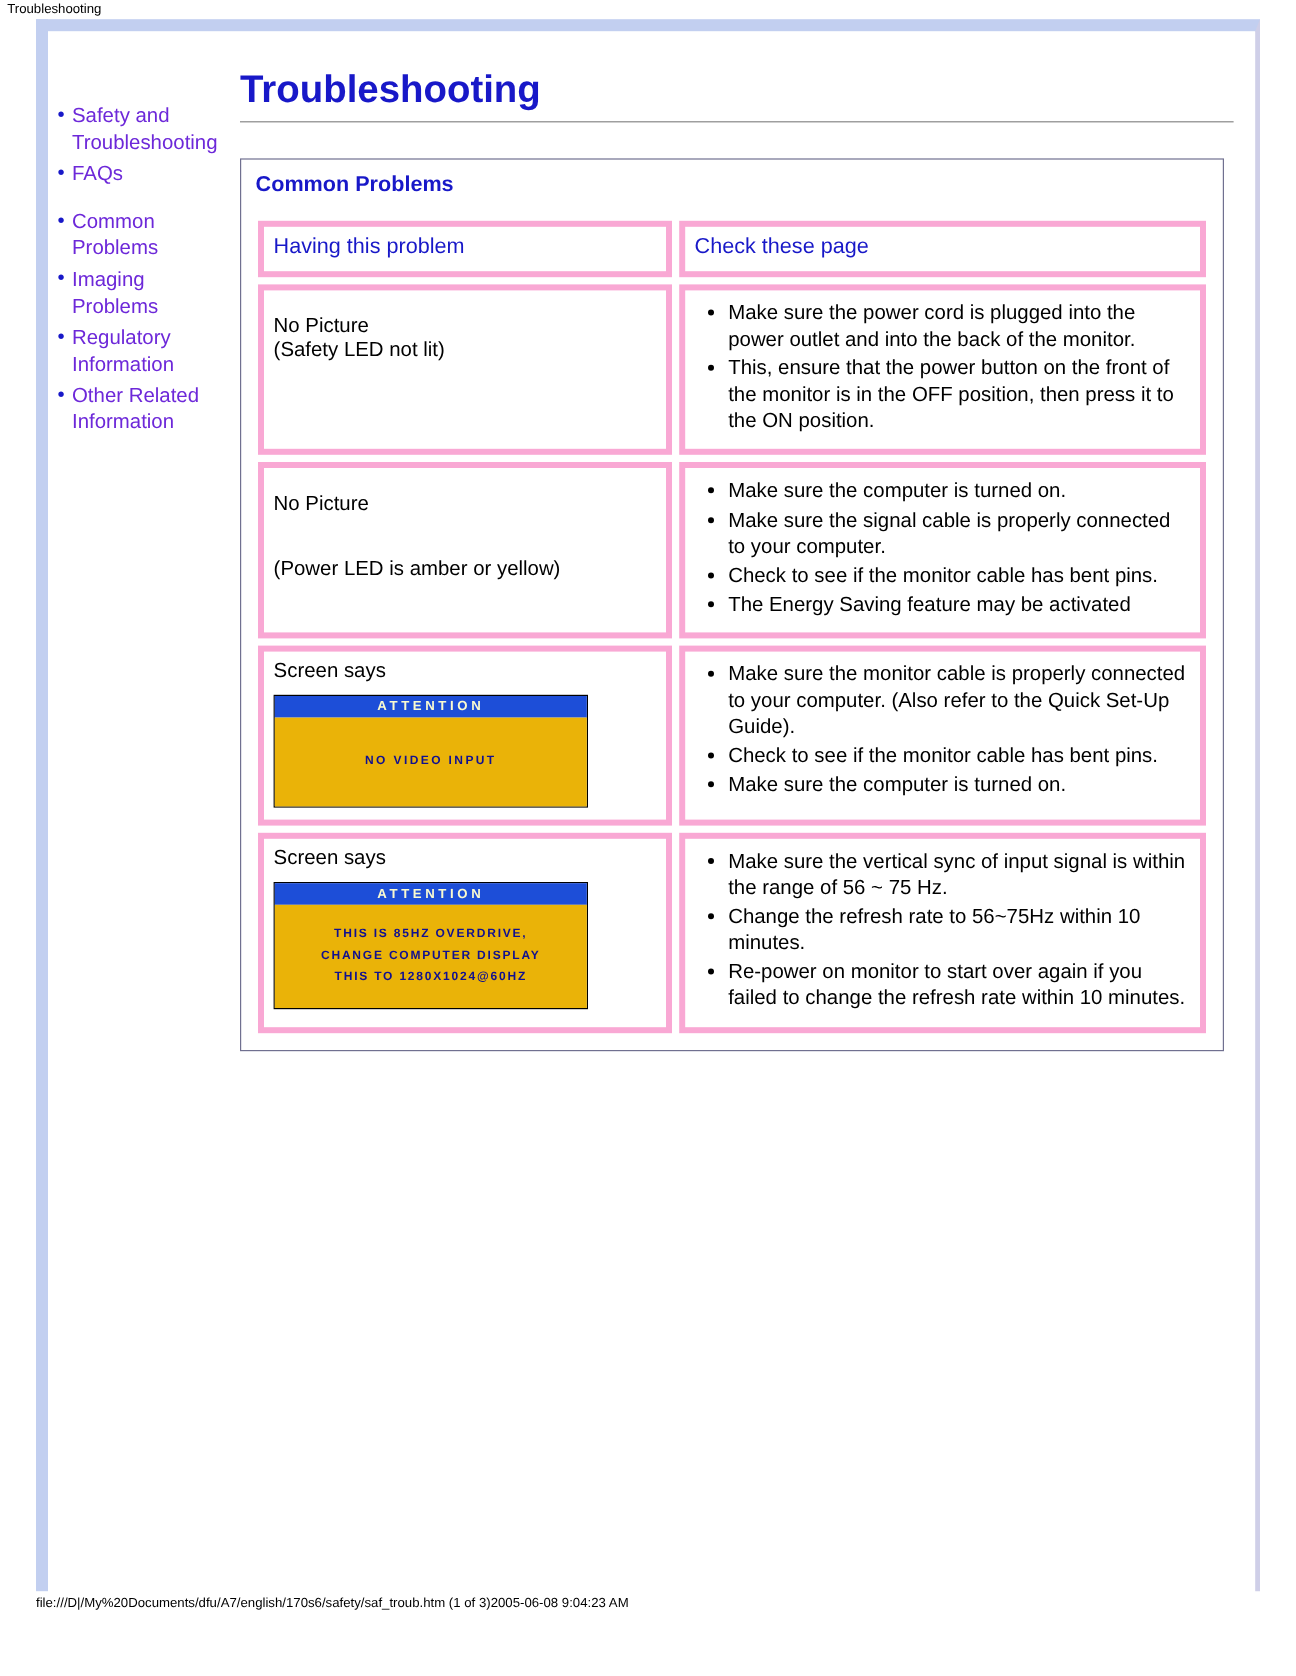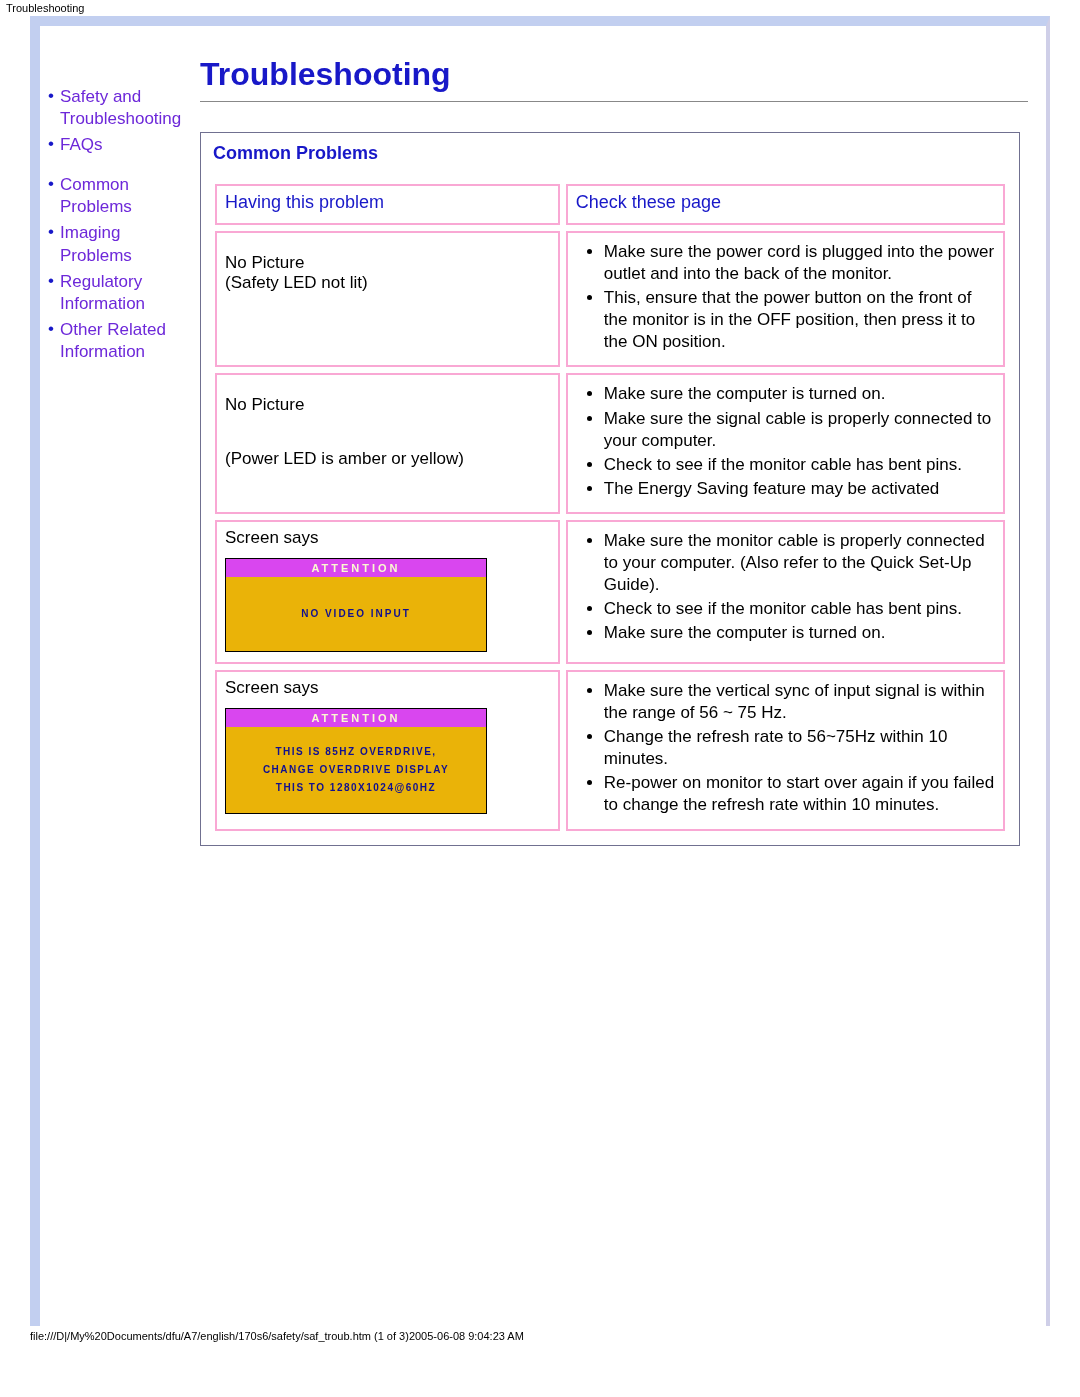--- a/index.html
+++ b/index.html
@@ -80,21 +80,21 @@
     font-weight: bold;
     font-size: 18px;
     padding: 2px 4px 14px 4px;
   }
   table.inner {
     border-collapse: separate;
     border-spacing: 6px 6px;
     width: 100%;
   }
   table.inner td {
-    border: 2px solid #f9a8d4;
+    border: 5px solid #f9a8d4;
     vertical-align: top;
     padding: 6px 8px 10px 8px;
   }
   td.col-head {
     color: #1818c8;
     font-size: 18px;
     border: 1px solid #707090;
     padding: 4px 8px;
   }
   td.left-col {
@@ -111,21 +111,21 @@
   ul.check li {
     margin: 2px 0;
     line-height: 1.3;
   }
   .osd-box {
     width: 260px;
     margin-top: 10px;
     border: 1px solid #000;
   }
   .osd-att {
-    background: #d946ef;
+    background: #1d4ed8;
     color: #fafad0;
     text-align: center;
     font-size: 11px;
     letter-spacing: 3px;
     padding: 3px 0;
     font-weight: bold;
   }
   .osd-body {
     background: #eab308;
     color: #101090;
@@ -244,21 +244,21 @@
           </td>
         </tr>
 
         <tr>
           <td class="left-col">
             <span>Screen says</span>
             <div class="osd-box">
               <div class="osd-att">ATTENTION</div>
               <div class="osd-body small">
                 <span>THIS IS 85HZ OVERDRIVE,</span><br>
-                <span>CHANGE OVERDRIVE DISPLAY</span><br>
+                <span>CHANGE COMPUTER DISPLAY</span><br>
                 <span>THIS TO 1280X1024@60HZ</span>
               </div>
             </div>
           </td>
           <td>
             <ul class="check">
               <li>Make sure the vertical sync of input signal is within the range of 56 ~ 75 Hz.</li>
               <li>Change the refresh rate to 56~75Hz within 10 minutes.</li>
               <li>Re-power on monitor to start over again if you failed to change the refresh rate within 10 minutes.</li>
             </ul>

